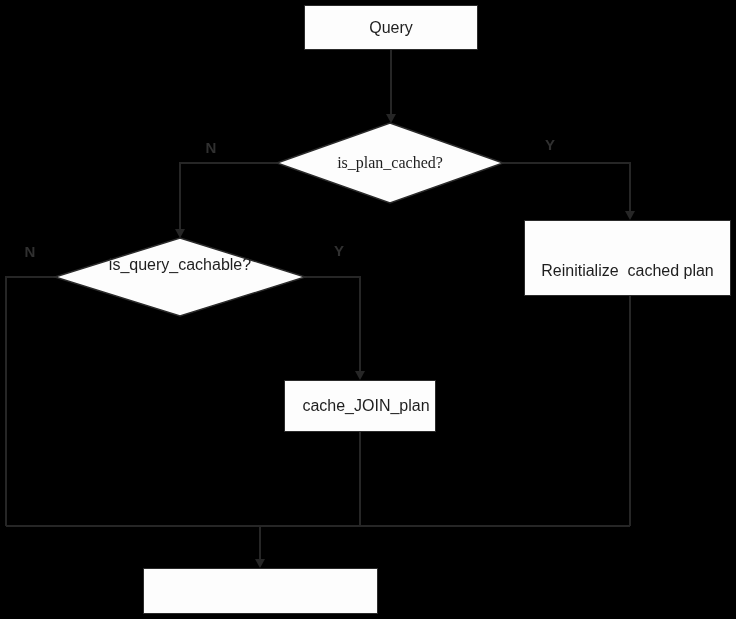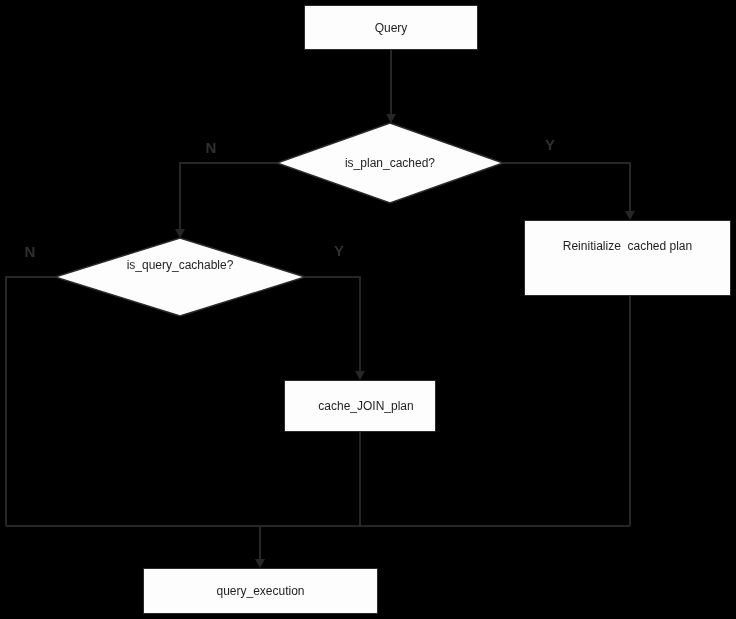--- a/index.html
+++ b/index.html
@@ -25,21 +25,21 @@
     background: #fdfdfd;
     border: 1.5px solid #2b2b2b;
     box-sizing: border-box;
   }
   .label {
     position: absolute;
     display: flex;
     align-items: center;
     justify-content: center;
     color: #1e1e1e;
-    font-size: 12px;
+    font-size: 16px;
     white-space: pre;
     pointer-events: none;
   }
   .branch-label {
     position: absolute;
     display: flex;
     align-items: center;
     justify-content: center;
     color: #303030;
     font-size: 15px;
@@ -83,24 +83,23 @@
     <polygon points="390,123 503,163 390,203 277,163" fill="#fdfdfd" stroke="#2b2b2b" stroke-width="1.5"></polygon>
     <polygon points="180,238 305,277 180,316 55,277" fill="#fdfdfd" stroke="#2b2b2b" stroke-width="1.5"></polygon>
   </svg>
 
   <div class="node-box" style="left:304px; top:5px; width:174px; height:45px;"></div>
   <div class="node-box" style="left:524px; top:220px; width:207px; height:76px;"></div>
   <div class="node-box" style="left:284px; top:380px; width:152px; height:52px;"></div>
   <div class="node-box" style="left:143px; top:568px; width:235px; height:46px;"></div>
 
   <div class="label" style="left:304px; top:5px; width:174px; height:45px;">Query</div>
-  <div class="label" style="left:277px; top:123px; width:226px; height:80px;">is_plan_cached?</div>
-  <div class="label" style="left:524px; top:208px; width:207px; height:76px;">Reinitialize  cached plan</div>
+  <div class="label" style="left:277px; top:123px; width:226px; height:80px;font-family:Liberation Serif, serif;">is_plan_cached?</div>
+  <div class="label" style="left:524px; top:233px; width:207px; height:76px;">Reinitialize  cached plan</div>
   <div class="label" style="left:55px; top:226px; width:250px; height:78px;">is_query_cachable?</div>
   <div class="label" style="left:284px; top:380px; width:164px; height:52px;">cache_JOIN_plan</div>
-  <div class="label" style="left:143px; top:568px; width:235px; height:46px;">query_execution</div>
 
   <div class="branch-label" style="left:200px; top:137px; width:22px; height:20px;">N</div>
   <div class="branch-label" style="left:539px; top:134px; width:22px; height:20px;">Y</div>
   <div class="branch-label" style="left:19px; top:241px; width:22px; height:20px;">N</div>
   <div class="branch-label" style="left:328px; top:240px; width:22px; height:20px;">Y</div>
 
 </div>
 
 </body></html>

